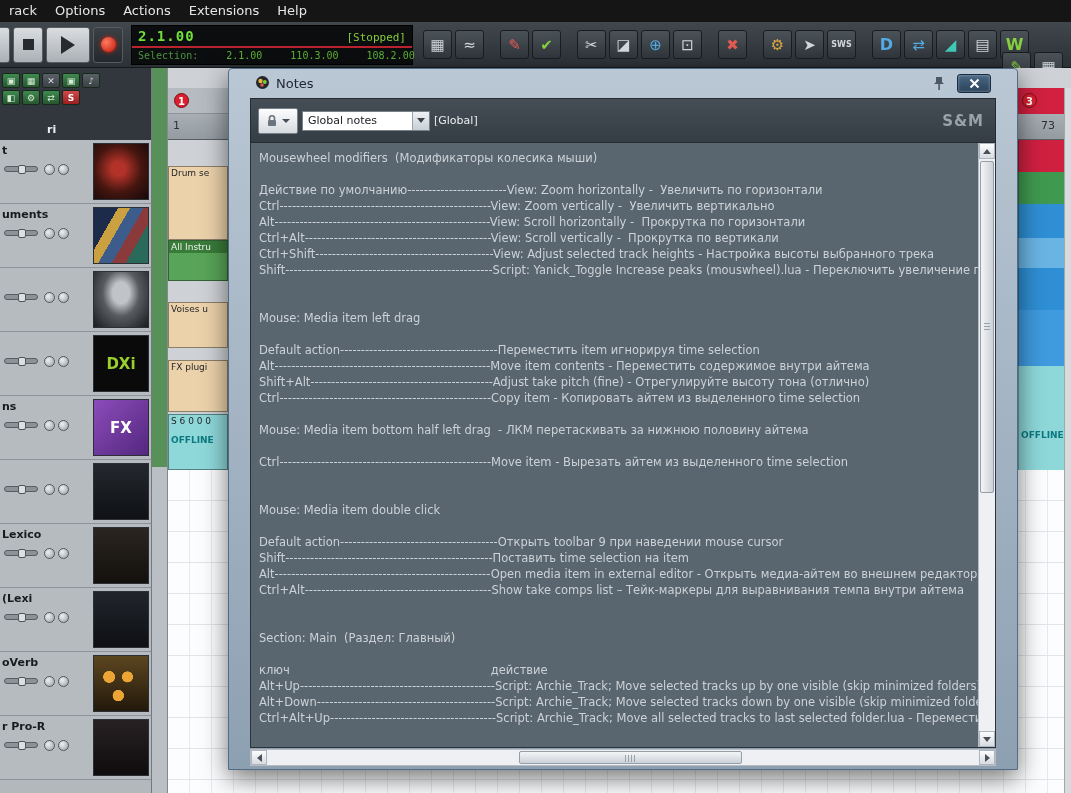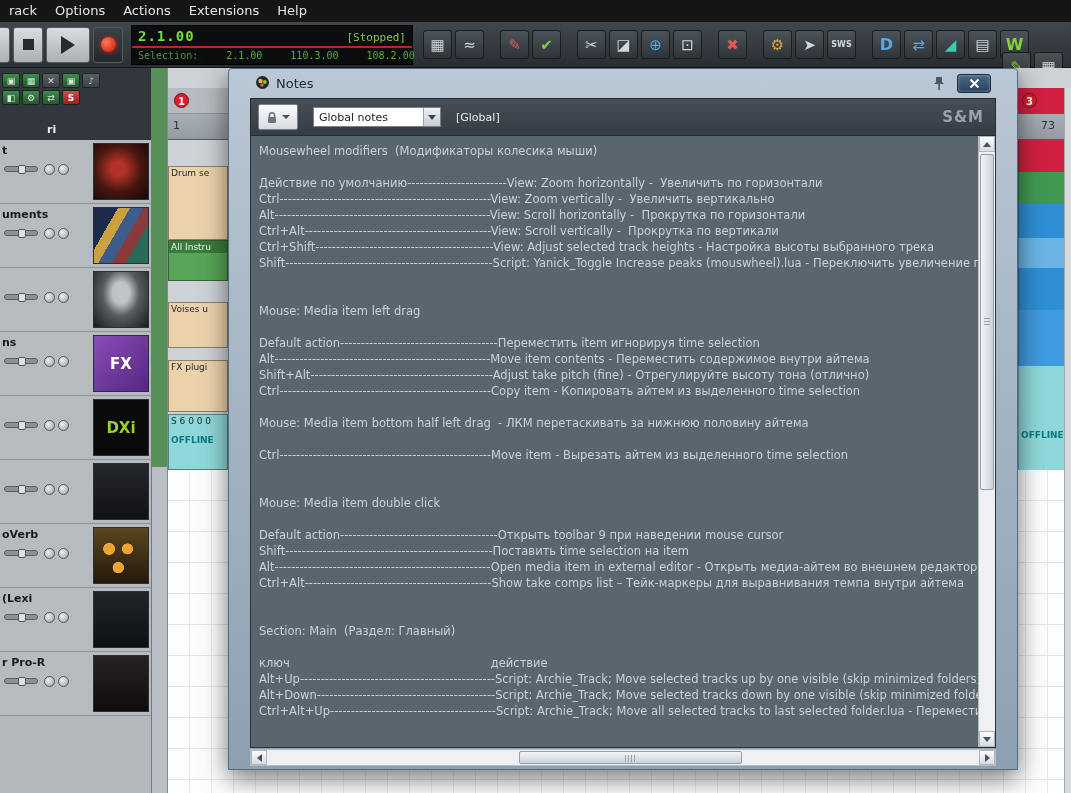--- a/index.html
+++ b/index.html
@@ -124,22 +124,22 @@
   .notes-win { position:absolute; left:228px; top:68px; width:790px; height:702px; z-index:10;
                display:flex; flex-direction:column;
                background:linear-gradient(#bac7d4,#8da0b2); border:1px solid #536c85;
                border-radius:4px 4px 0 0; box-shadow:0 8px 26px rgba(0,0,0,.55); padding:0 21px 3px; }
   .nw-title { height:29px; display:flex; align-items:center; gap:6px; padding:0 5px; font-size:13px; color:#1d2530; }
   .nw-sp { flex:1; }
   .nw-pin { width:24px; height:18px; display:flex; align-items:center; justify-content:center; }
   .nw-close { width:34px; height:19px; background:linear-gradient(#4a6884,#2a425c); border:1px solid #1a2c42;
               border-radius:3px; display:flex; align-items:center; justify-content:center;
               box-shadow:inset 0 0 3px rgba(255,255,255,.45); }
-  .nw-header { height:38px; background:linear-gradient(#454e56,#353d44); border:1px solid #252b30;
-               display:flex; align-items:center; gap:15px; padding:0 7px; }
+  .nw-header { height:45px; background:linear-gradient(#454e56,#353d44); border:1px solid #252b30;
+               display:flex; align-items:center; gap:4px; padding:0 7px; }
   .nw-lock { width:40px; height:26px; background:linear-gradient(#fdfdfe,#d7dbdf); border:1px solid #788089;
              border-radius:2px; display:flex; align-items:center; justify-content:center; gap:4px; }
   .lk-arr { width:0; height:0; border-left:4px solid transparent; border-right:4px solid transparent; border-top:4px solid #4a5058; }
   .nw-combo { width:128px; height:20px; background:#fff; border:1px solid #788089; display:flex; align-items:center;
               justify-content:space-between; font-size:11px; color:#202328; padding-left:5px; }
   .combo-arr { width:17px; height:18px; background:linear-gradient(#eef1f4,#c7cfd7); border-left:1px solid #99a1a9;
                display:flex; align-items:center; justify-content:center; }
   .combo-arr i { width:0; height:0; border-left:4px solid transparent; border-right:4px solid transparent; border-top:5px solid #3c434a; }
   .nw-scope { color:#e9edf0; font-size:11px; }
   .nw-brand { margin-left:auto; color:#99a2ab; font-weight:bold; font-size:15px; letter-spacing:1px; padding-right:4px; }
@@ -272,63 +272,72 @@
     <div class="trow">
       <span class="tname"></span>
       <span class="slider">
           <span class="knob"></span>
         </span>
       <span class="cbtn cb1"></span>
         <span class="cbtn cb2"></span>
       <span class="thumb th-mic"></span>
     </div>
     <div class="trow">
+      <span class="tname"></span>
+      <span class="slider">
+          <span class="knob"></span>
+        </span>
+      <span class="cbtn cb1"></span>
+        <span class="cbtn cb2"></span>
+      <span class="thumb th-dxi">DXi</span>
+    </div>
+    <div class="trow">
       <span class="tname">ns</span>
       <span class="slider">
           <span class="knob"></span>
         </span>
       <span class="cbtn cb1"></span>
         <span class="cbtn cb2"></span>
       <span class="thumb th-fx">FX</span>
     </div>
     <div class="trow">
       <span class="tname"></span>
       <span class="slider">
           <span class="knob"></span>
         </span>
       <span class="cbtn cb1"></span>
         <span class="cbtn cb2"></span>
-      <span class="thumb th-dxi">DXi</span>
-    </div>
-    <div class="trow">
-      <span class="tname"></span>
-      <span class="slider">
-          <span class="knob"></span>
-        </span>
-      <span class="cbtn cb1"></span>
-        <span class="cbtn cb2"></span>
       <span class="thumb th-dark1"></span>
     </div>
     <div class="trow">
+      <span class="tname">Lexico</span>
+      <span class="slider">
+          <span class="knob"></span>
+        </span>
+      <span class="cbtn cb1"></span>
+        <span class="cbtn cb2"></span>
+      <span class="thumb th-dark2"></span>
+    </div>
+    <div class="trow">
+      <span class="tname">(Lexi</span>
+      <span class="slider">
+          <span class="knob"></span>
+        </span>
+      <span class="cbtn cb1"></span>
+        <span class="cbtn cb2"></span>
+      <span class="thumb th-dark3"></span>
+    </div>
+    <div class="trow">
       <span class="tname">oVerb</span>
       <span class="slider">
           <span class="knob"></span>
         </span>
       <span class="cbtn cb1"></span>
         <span class="cbtn cb2"></span>
       <span class="thumb th-orange"></span>
-    </div>
-    <div class="trow">
-      <span class="tname">(Lexi</span>
-      <span class="slider">
-          <span class="knob"></span>
-        </span>
-      <span class="cbtn cb1"></span>
-        <span class="cbtn cb2"></span>
-      <span class="thumb th-dark3"></span>
     </div>
     <div class="trow">
       <span class="tname">r Pro-R</span>
       <span class="slider">
           <span class="knob"></span>
         </span>
       <span class="cbtn cb1"></span>
         <span class="cbtn cb2"></span>
       <span class="thumb th-dark4"></span>
     </div>

